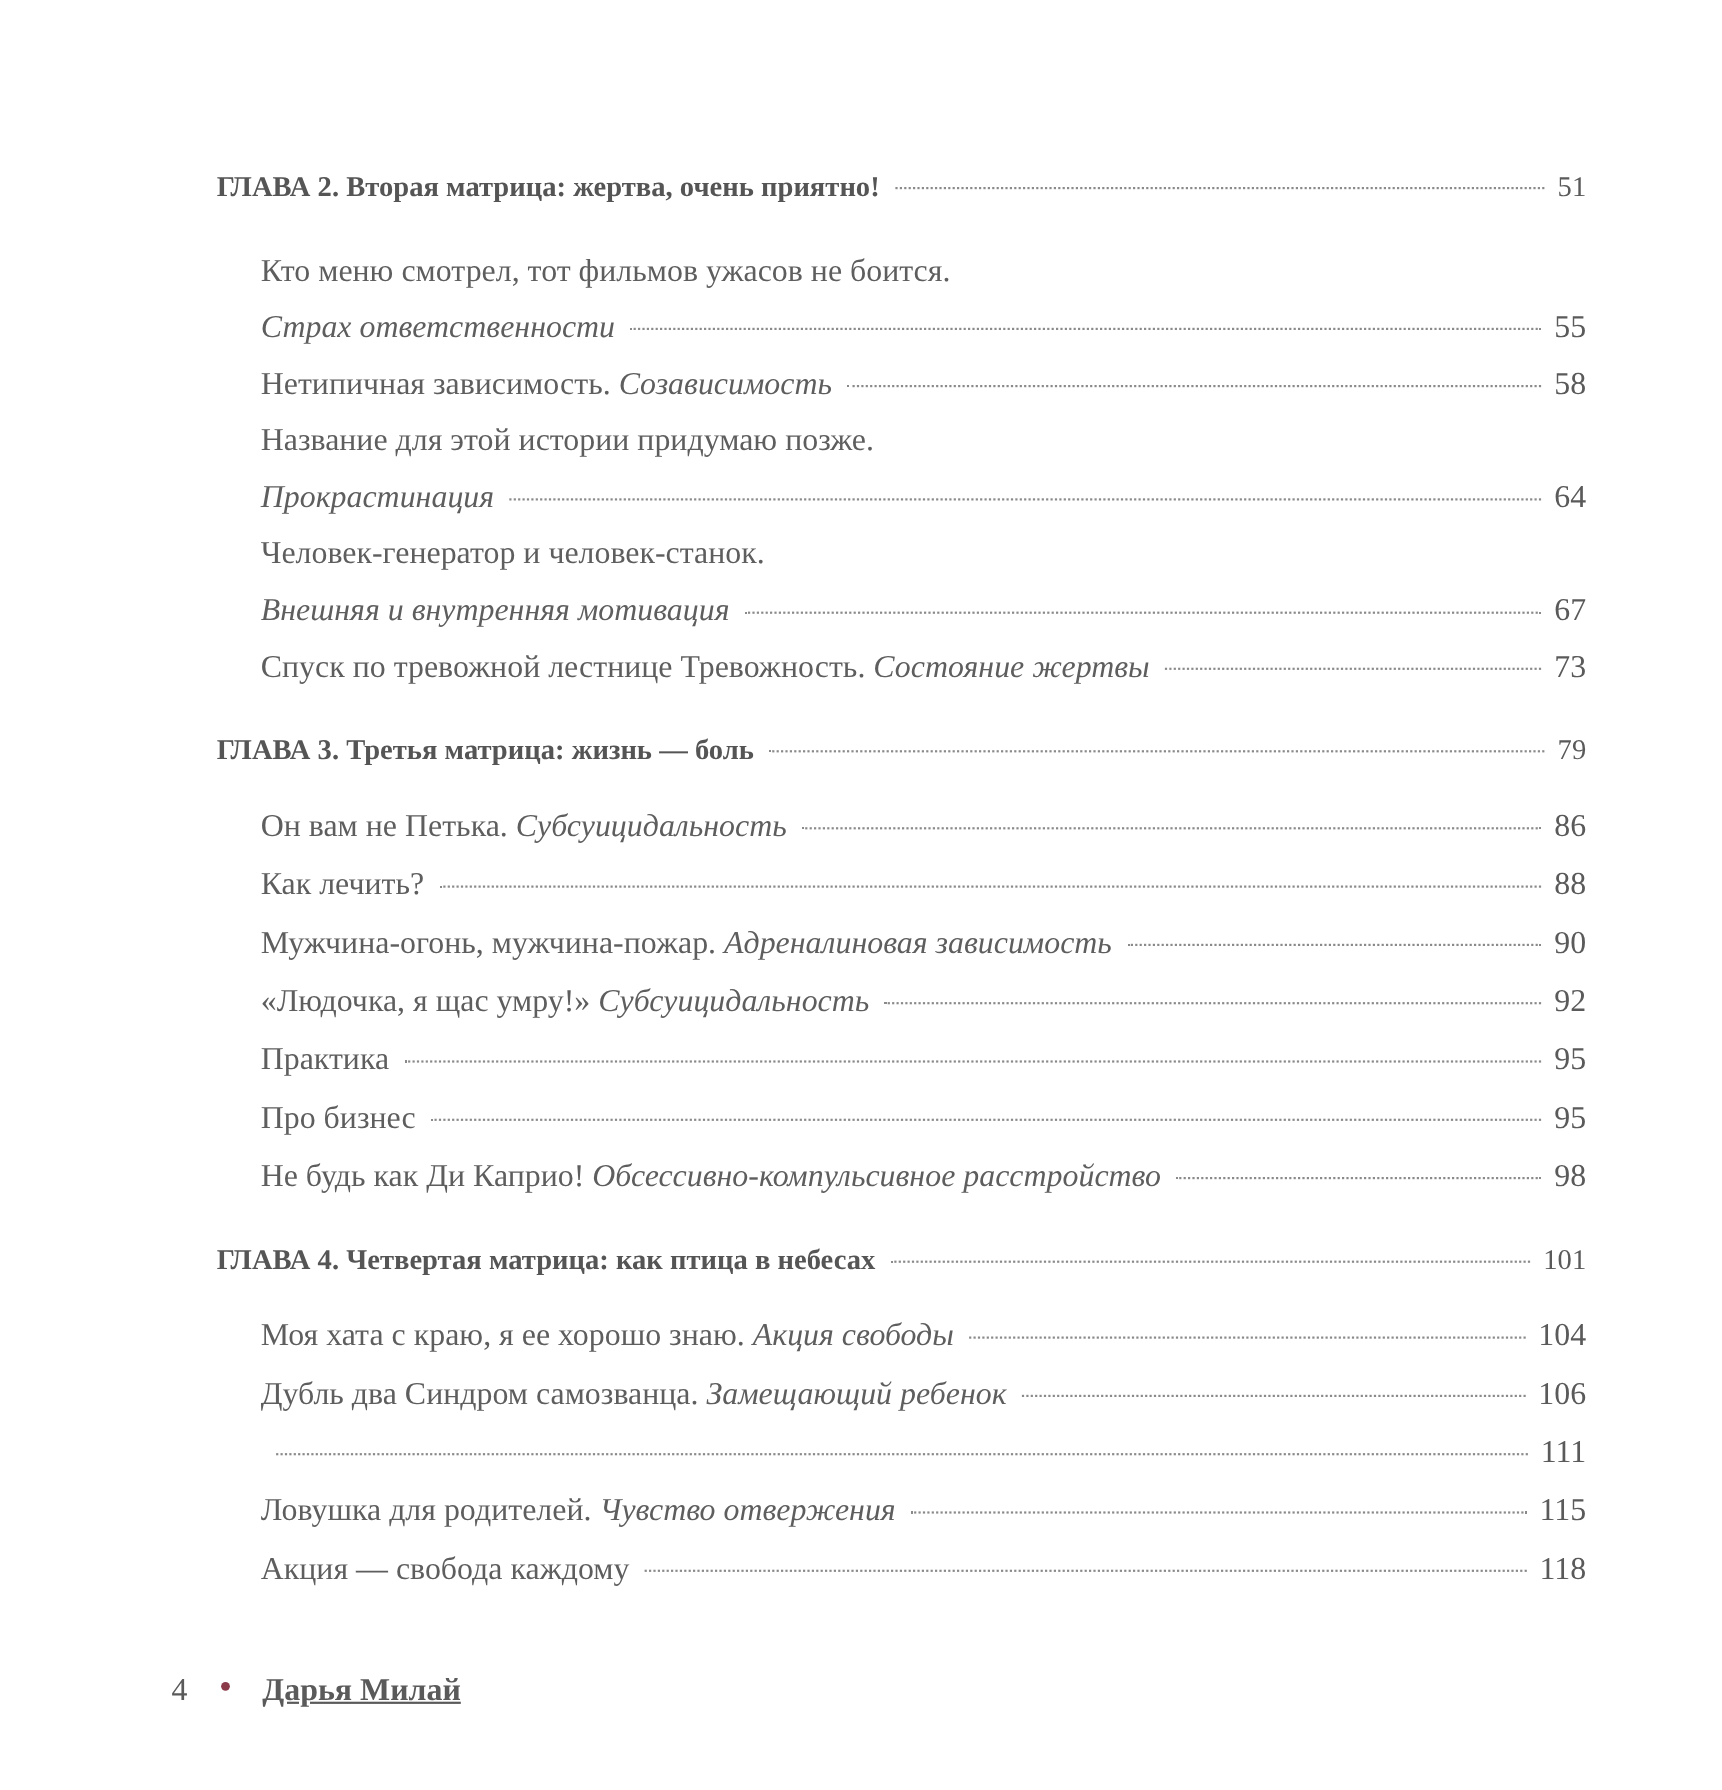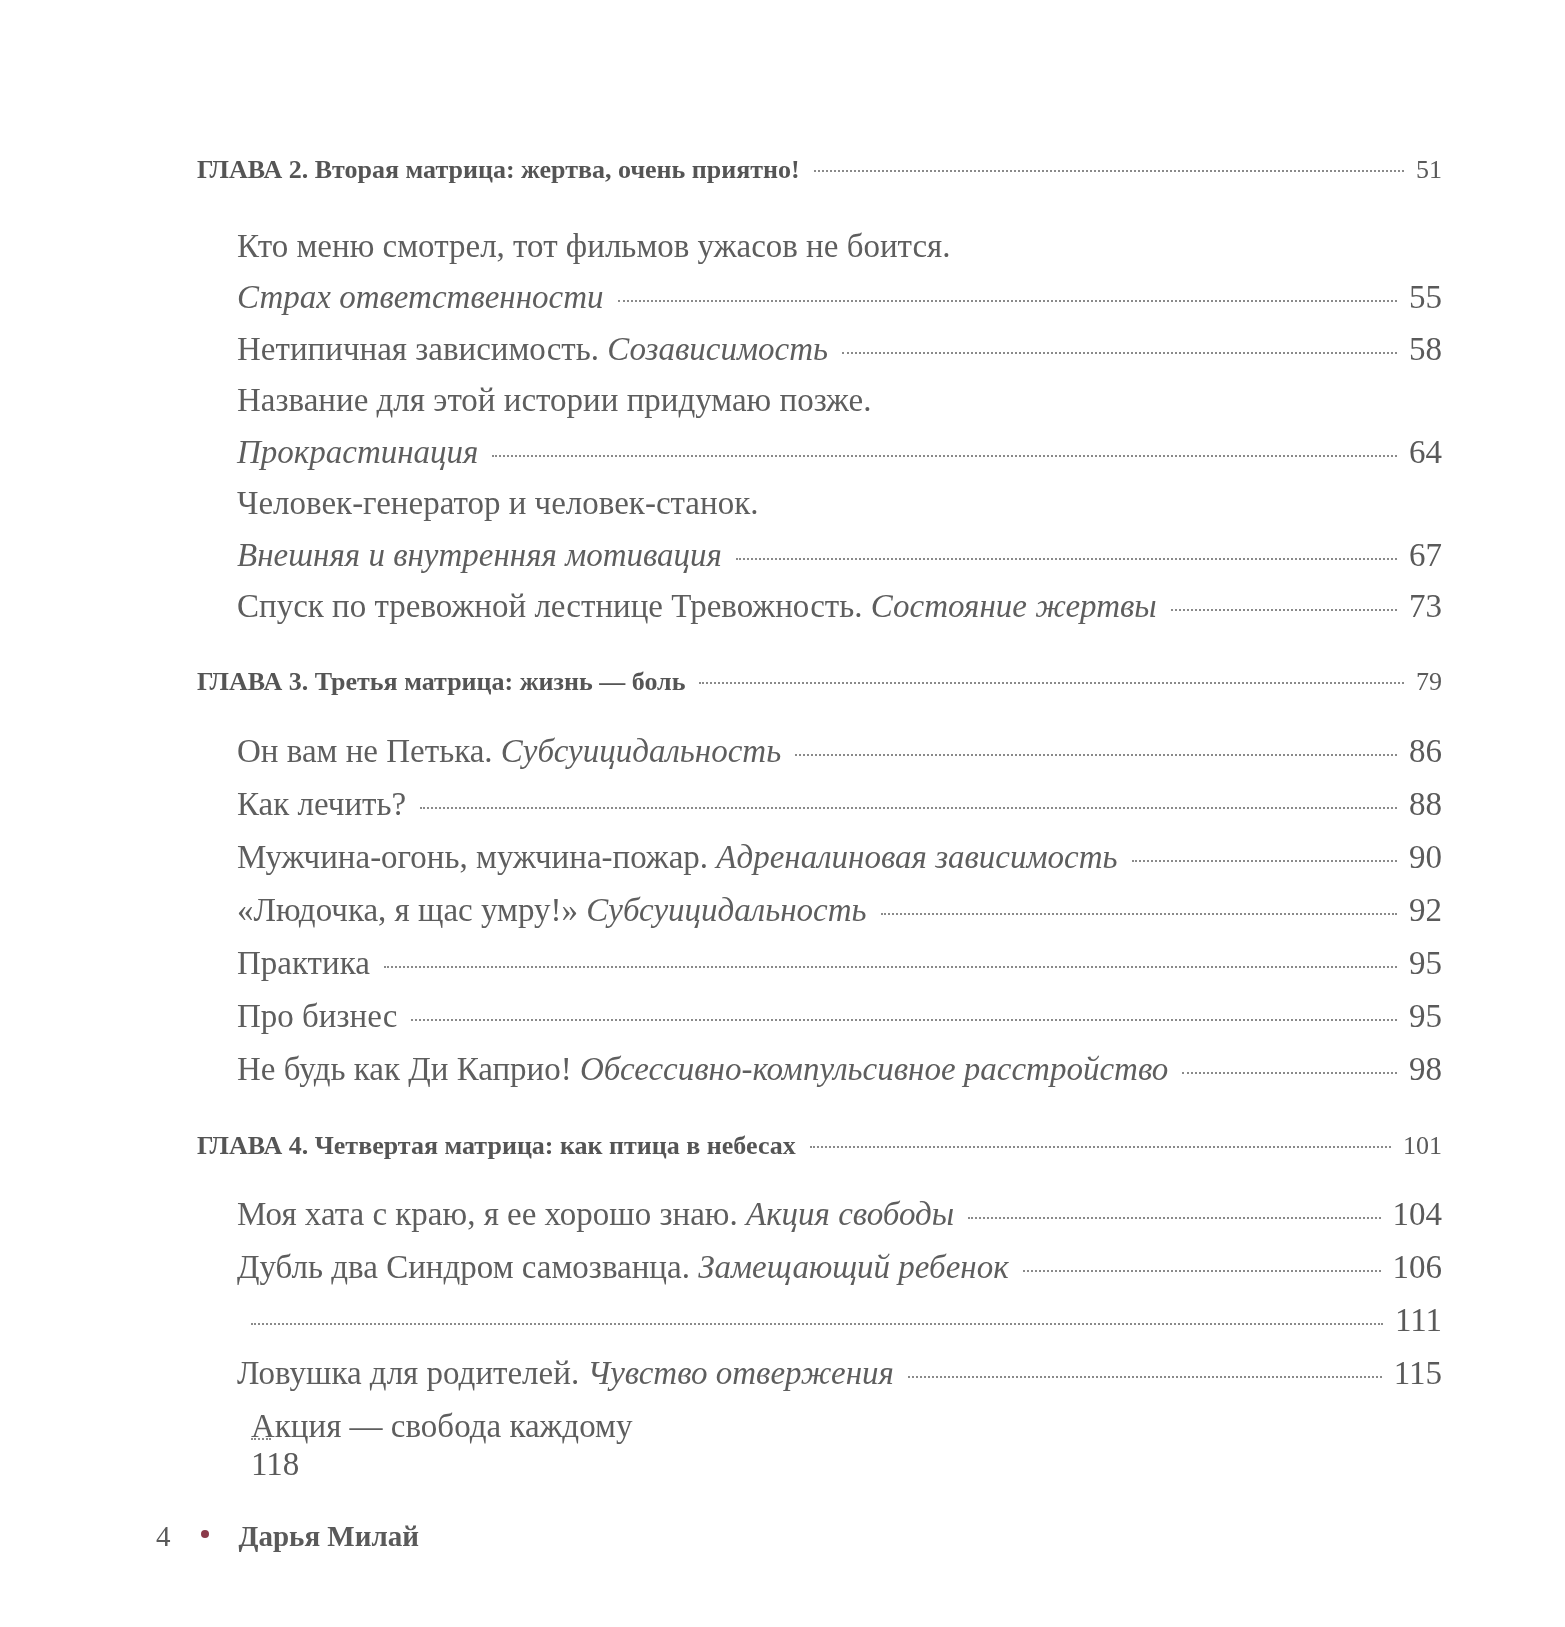--- a/index.html
+++ b/index.html
@@ -10,21 +10,21 @@
       overflow: hidden;
       font-family: "Liberation Serif", "DejaVu Serif", serif;
       color: #5a5a5a;
     }
     .toc { position: absolute; left: 0; top: 0; width: 1565px; }
     .row {
       position: absolute;
       display: flex;
       align-items: baseline;
       white-space: nowrap;
-      font-size: 33px;
+      font-size: 29px;
       line-height: 36px;
       right: 123px;
     }
     .row.chapter { left: 197px; font-weight: bold; color: #555; font-size: 26px; }
     .row.sub { left: 237px; color: #5e5e5e; }
     .row .title { flex: 0 0 auto; }
     .row .title .ital { font-style: italic; }
     .row .leader {
       flex: 1 1 auto;
       margin: 0 12px 0 14px;
@@ -37,21 +37,21 @@
     .footer {
       position: absolute; left: 156px; top: 1520px;
       display: flex; align-items: baseline;
       font-size: 29px; color: #5a5a5a;
     }
     .footer .num { margin-right: 30px; }
     .footer .dot {
       display: inline-block; width: 8px; height: 8px; border-radius: 50%;
       background: #8b3a4a; margin-right: 30px; transform: translateY(-8px);
     }
-    .footer .author { font-weight: bold; }
+    .footer .author { font-weight: bold; text-decoration: underline; }
   </style>
 </head>
 <body>
 
 <div class="toc" id="toc">
     <div class="row chapter" style="top: 152px;">
       <span class="title"><span>ГЛАВА 2. Вторая матрица: жертва, очень приятно!</span><span class="ital"></span></span>
       <span class="leader"></span>
       <span class="page">51</span>
     </div>
@@ -146,21 +146,21 @@
     </div>
     <div class="row sub" style="top: 1302px;">
       <span class="leader"></span>
       <span class="page">111</span>
     </div>
     <div class="row sub" style="top: 1355px;">
       <span class="title"><span>Ловушка для родителей. </span><span class="ital">Чувство отвержения</span></span>
       <span class="leader"></span>
       <span class="page">115</span>
     </div>
-    <div class="row sub" style="top: 1408px; flex-direction: column;">
+    <div class="row sub" style="top: 1408px;">
       <span class="title"><span>Акция — свобода каждому</span><span class="ital"></span></span>
       <span class="leader"></span>
       <span class="page">118</span>
     </div>
   </div>
 
 <div class="footer">
   <span class="num">4</span>
   <span class="dot"></span>
   <span class="author">Дарья Милай</span>

